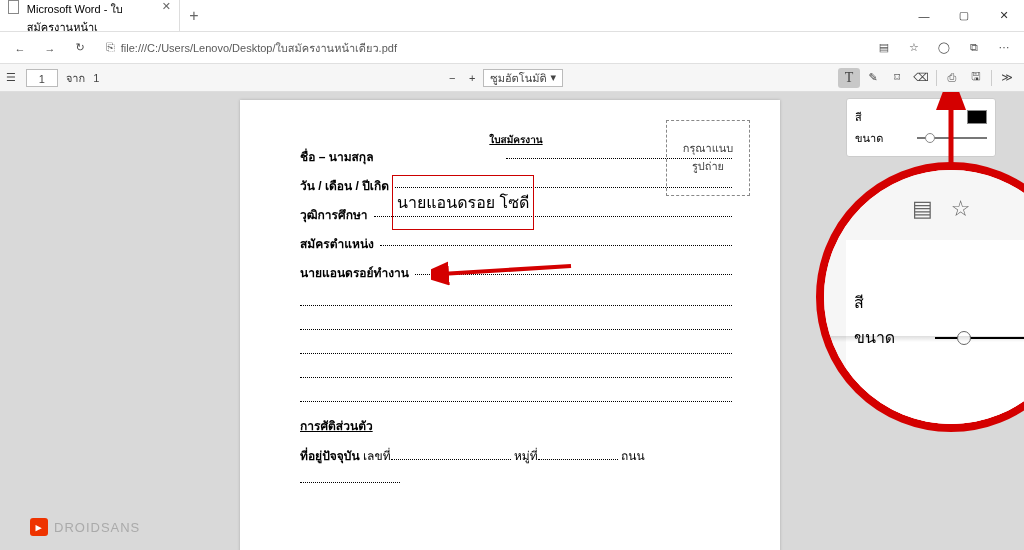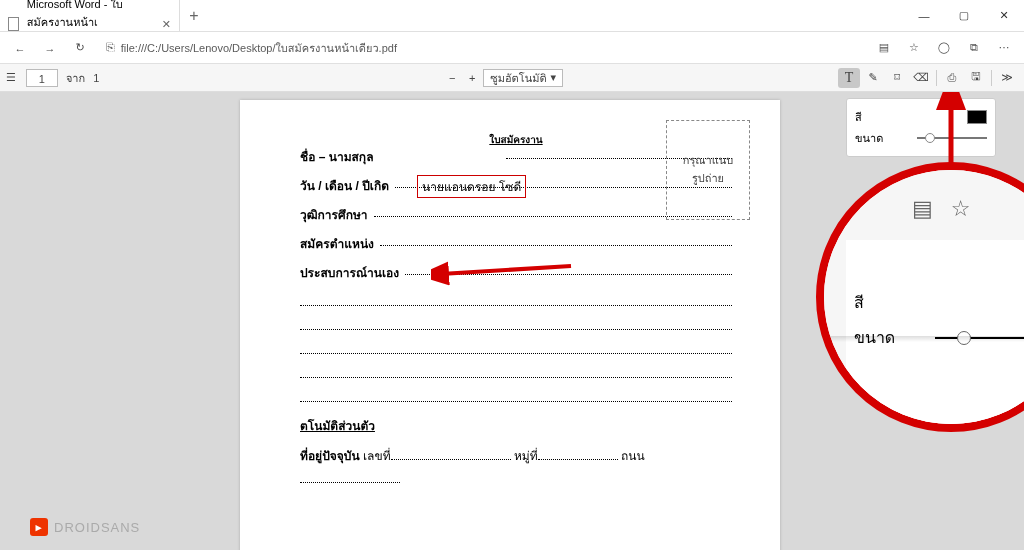--- a/index.html
+++ b/index.html
@@ -13,21 +13,21 @@
 }
 
 
 .titlebar {
   height: 32px;
   display: flex;
   align-items: stretch;
   border-bottom: 1px solid #e0e0e0;
 }
 .tab {
-  display: flex; align-items: flex-end;
+  display: flex; align-items: flex-start;
   padding: 0 8px;
   border-right: 1px solid #ddd;
   font-size: 11px;
   max-width: 180px;
   gap: 8px;
 }
 .tab .icon { width: 14px; height: 14px; border: 1px solid #888; display: inline-block; }
 .tab .close { margin-left: 4px; color: #666; }
 .newtab { width: 28px; display:flex; align-items:center; justify-content:center; color:#666; font-size:16px;}
 .spacer { flex: 1; }
@@ -85,27 +85,27 @@
   padding: 20px 48px 20px 60px;
 }
 .page h3 { text-align:center; font-size:10px; font-weight:bold; text-decoration:underline; margin-top:12px;}
 .page .sub { text-align:center; font-size:12px; margin:6px 0 24px; }
 .page .row { font-size:12px; margin-bottom:10px; display:flex; }
 .page .label { font-weight:bold; white-space:nowrap; }
 .page .dotted { flex:1; border-bottom:1px dotted #000; margin-left:6px; height:12px;}
 .page .dotline { border-bottom:1px dotted #000; height:14px; margin-bottom:10px;}
 .page .photobox {
   position:absolute; top:20px; right:30px;
-  width:84px; height:100px; border:1px dashed #888;
+  width:84px; height:76px; border:1px dashed #888;
   display:flex; align-items:center; justify-content:center;
   text-align:center; font-size:11px; color:#444; line-height:1.6;
 }
 .editbox {
   position:absolute; top:75px; left:152px;
-  border:1px solid #c00; padding:1px 4px; font-size:12px;margin-left:25px;
+  border:1px solid #c00; padding:14px 4px; font-size:16px;
 }
 .section { font-size:12px; font-weight:bold; text-decoration:underline; margin:14px 0 10px; }
 .multi { font-size:12px; line-height:1.9; }
 
 
 .proppanel {
   position:absolute; top:6px; right:28px;
   width:150px; background:#fff; border:1px solid #ccc; border-radius:3px;
   padding:6px 8px; font-size:11px;
 }
@@ -269,30 +269,30 @@
     </div>
     <div class="row">
       <span class="label">วุฒิการศึกษา</span>
       <span class="dotted"></span>
     </div>
     <div class="row">
       <span class="label">สมัครตำแหน่ง</span>
       <span class="dotted"></span>
     </div>
     <div class="row">
-      <span class="label">ประสบการณ์านเอง</span>
+      <span class="label">นายแอนดรอย์ทำงาน</span>
       <span class="dotted"></span>
     </div>
     <div class="dotline"></div>
     <div class="dotline"></div>
     <div class="dotline"></div>
     <div class="dotline"></div>
     <div class="dotline"></div>
 
-    <div class="section">ตโนมัติส่วนตัว</div>
+    <div class="section">การศัติส่วนตัว</div>
 
     <div class="multi">
       <b>ที่อยู่ปัจจุบัน</b>&nbsp;<span>เลขที่</span><span style="display:inline-block;width:120px;border-bottom:1px dotted #000;"></span>
       <span>หมู่ที่</span><span style="display:inline-block;width:80px;border-bottom:1px dotted #000;"></span>
       <span>ถนน</span><span style="display:inline-block;width:100px;border-bottom:1px dotted #000;"></span><br>
       
       <br>
       
       <br>
       

